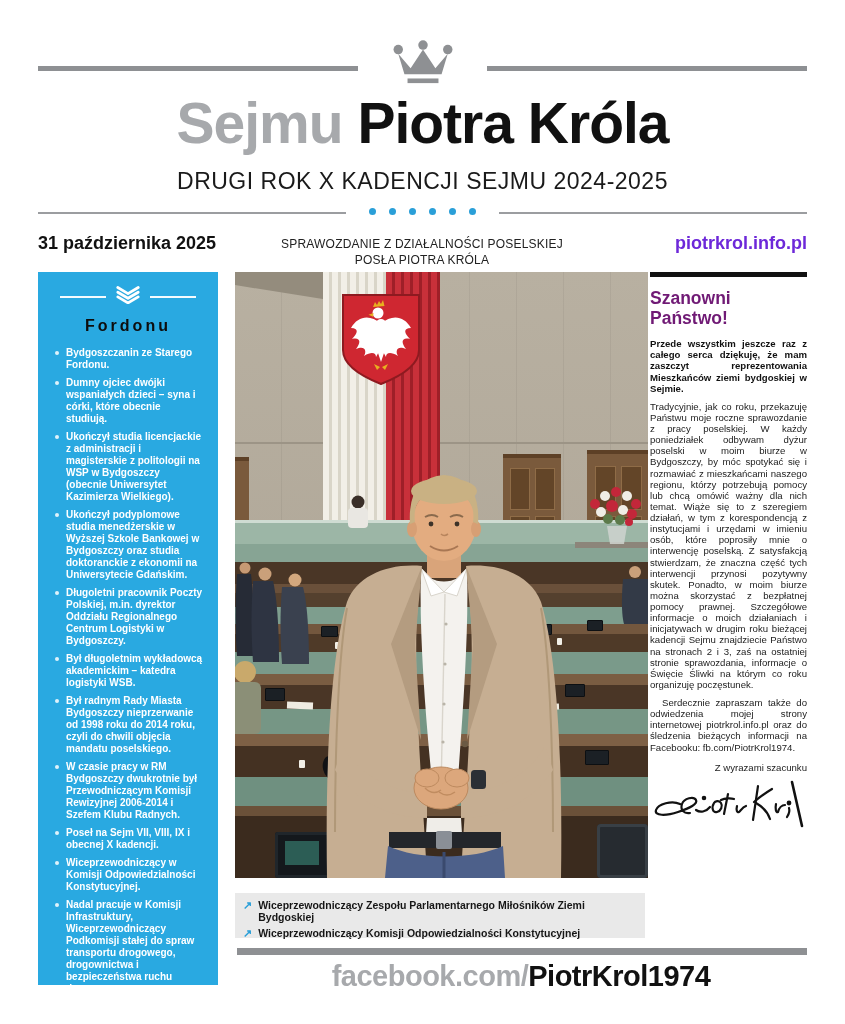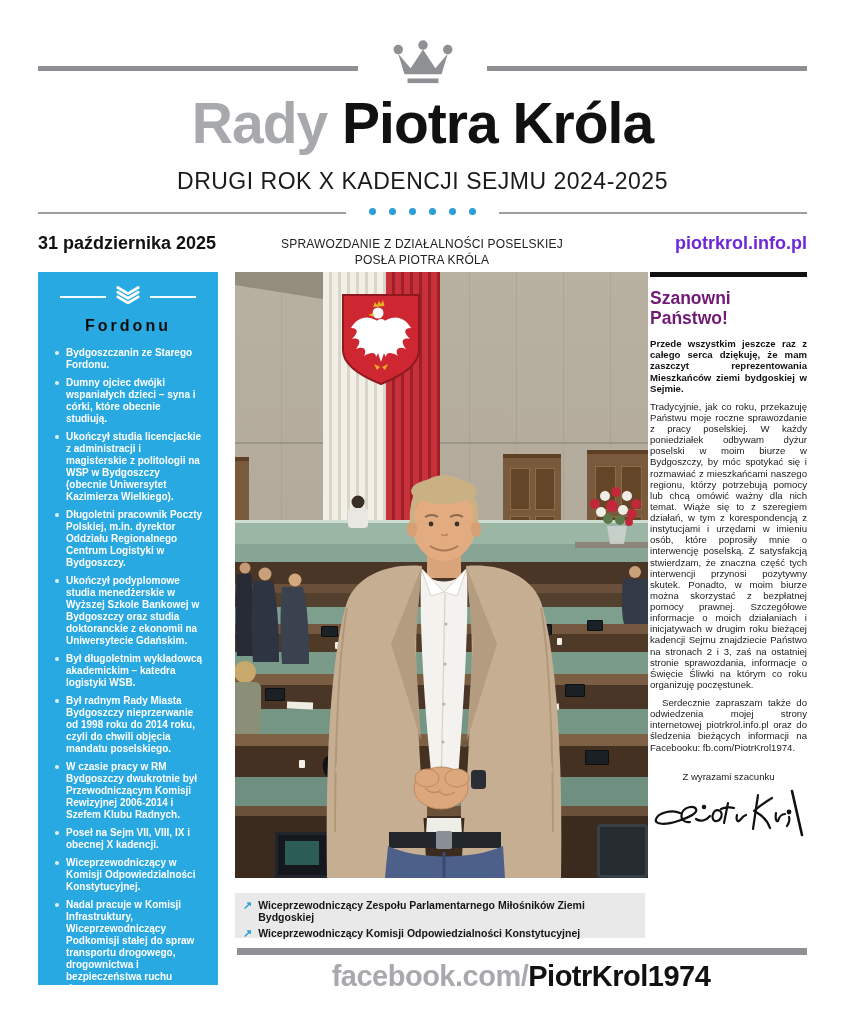--- a/index.html
+++ b/index.html
@@ -71,21 +71,21 @@
                margin-bottom:4px;}
   .caption-row .arr{color:#2a9fd8;font-weight:800;font-size:11px;}
 
   
   .letter{left:650px;top:272px;width:157px;}
   .letter-topbar{width:157px;height:5px;background:#111;}
   .letter h2{margin:12px 0 10px 0;font-size:17.5px;line-height:1.12;font-weight:800;color:#701a75;}
   .letter p{margin:0 0 7px 0;font-size:9.6px;line-height:1.16;text-align:justify;color:#222;}
   .letter p.lead{font-weight:800;color:#111;}
   .letter p.indent{text-indent:12px;}
-  .letter p.closing{text-align:center;margin-top:18px;}
+  .letter p.closing{text-align:right;margin-top:9px;}
   .signature{margin-top:6px;margin-left:2px;}
 
   
   .footer-bar{left:237px;top:948px;width:570px;height:7px;background:#8e9093;}
   .footer{left:235px;top:960px;width:572px;text-align:center;font-size:29px;font-weight:800;
           letter-spacing:-.5px;text-decoration:none;}
   .footer .gray{color:#a7a9ac;}
   .footer .black{color:#111;}
 </style>
 </head>
@@ -101,21 +101,21 @@
         <circle cx="8" cy="9" r="4.6"></circle>
           <circle cx="32" cy="4.6" r="4.6"></circle>
           <circle cx="56" cy="9" r="4.6"></circle>
         <path d="M8,13 L20,27 L32,9 L44,27 L56,13 L50,33 L14,33 Z"></path>
         <rect x="17" y="37" width="30" height="4.5"></rect>
       </g>
     </svg>
   </div>
 
   <div class="abs masthead">
-    <span class="gray">Rady</span><span>&nbsp;</span><span class="black">Piotra Króla</span>
+    <span class="gray">Sejmu</span><span>&nbsp;</span><span class="black">Piotra Króla</span>
   </div>
 
   <div class="abs subtitle">DRUGI ROK X KADENCJI SEJMU 2024-2025</div>
 
   <div class="abs dots-row">
     <div class="abs dots-line" style="left:38px;width:308px;"></div>
     <div class="abs dots-line" style="left:499px;width:308px;"></div>
     <div class="abs dots">
       <span class="dot"></span>
         <span class="dot"></span>
@@ -145,22 +145,22 @@
           </g>
         </svg>
       </span>
       <span class="chev-line"></span>
     </div>
     <div class="bio-head">Fordonu</div>
     <ul class="bio-list">
       <li>Bydgoszczanin ze Starego Fordonu.</li>
       <li>Dumny ojciec dwójki wspaniałych dzieci – syna i córki, które obecnie studiują.</li>
       <li>Ukończył studia licencjackie z administracji i magisterskie z politologii na WSP w Bydgoszczy (obecnie Uniwersytet Kazimierza Wielkiego).</li>
+      <li>Ukończył podyplomowe studia menedżerskie w Wyższej Szkole Bankowej w Bydgoszczy oraz studia doktoranckie z ekonomii na Uniwersytecie Gdańskim.</li>
       <li>Długoletni pracownik Poczty Polskiej, m.in. dyrektor Oddziału Regionalnego Centrum Logistyki w Bydgoszczy.</li>
-      <li>Ukończył podyplomowe studia menedżerskie w Wyższej Szkole Bankowej w Bydgoszczy oraz studia doktoranckie z ekonomii na Uniwersytecie Gdańskim.</li>
       <li>Był długoletnim wykładowcą akademickim – katedra logistyki WSB.</li>
       <li>Był radnym Rady Miasta Bydgoszczy nieprzerwanie od 1998 roku do 2014 roku, czyli do chwili objęcia mandatu poselskiego.</li>
       <li>W czasie pracy w RM Bydgoszczy dwukrotnie był Przewodniczącym Komisji Rewizyjnej 2006-2014 i Szefem Klubu Radnych.</li>
       <li>Poseł na Sejm VII, VIII, IX i obecnej X kadencji.</li>
       <li>Wiceprzewodniczący w Komisji Odpowiedzialności Konstytucyjnej.</li>
       <li>Nadal pracuje w Komisji Infrastruktury, Wiceprzewodniczący Podkomisji stałej do spraw transportu drogowego, drogownictwa i bezpieczeństwa ruchu drogowego.</li>
       <li>Wiceprzewodniczący Zespołu Parlamentarnego Miłośników Ziemi Bydgoskiej.</li>
     </ul>
   </div>
 

